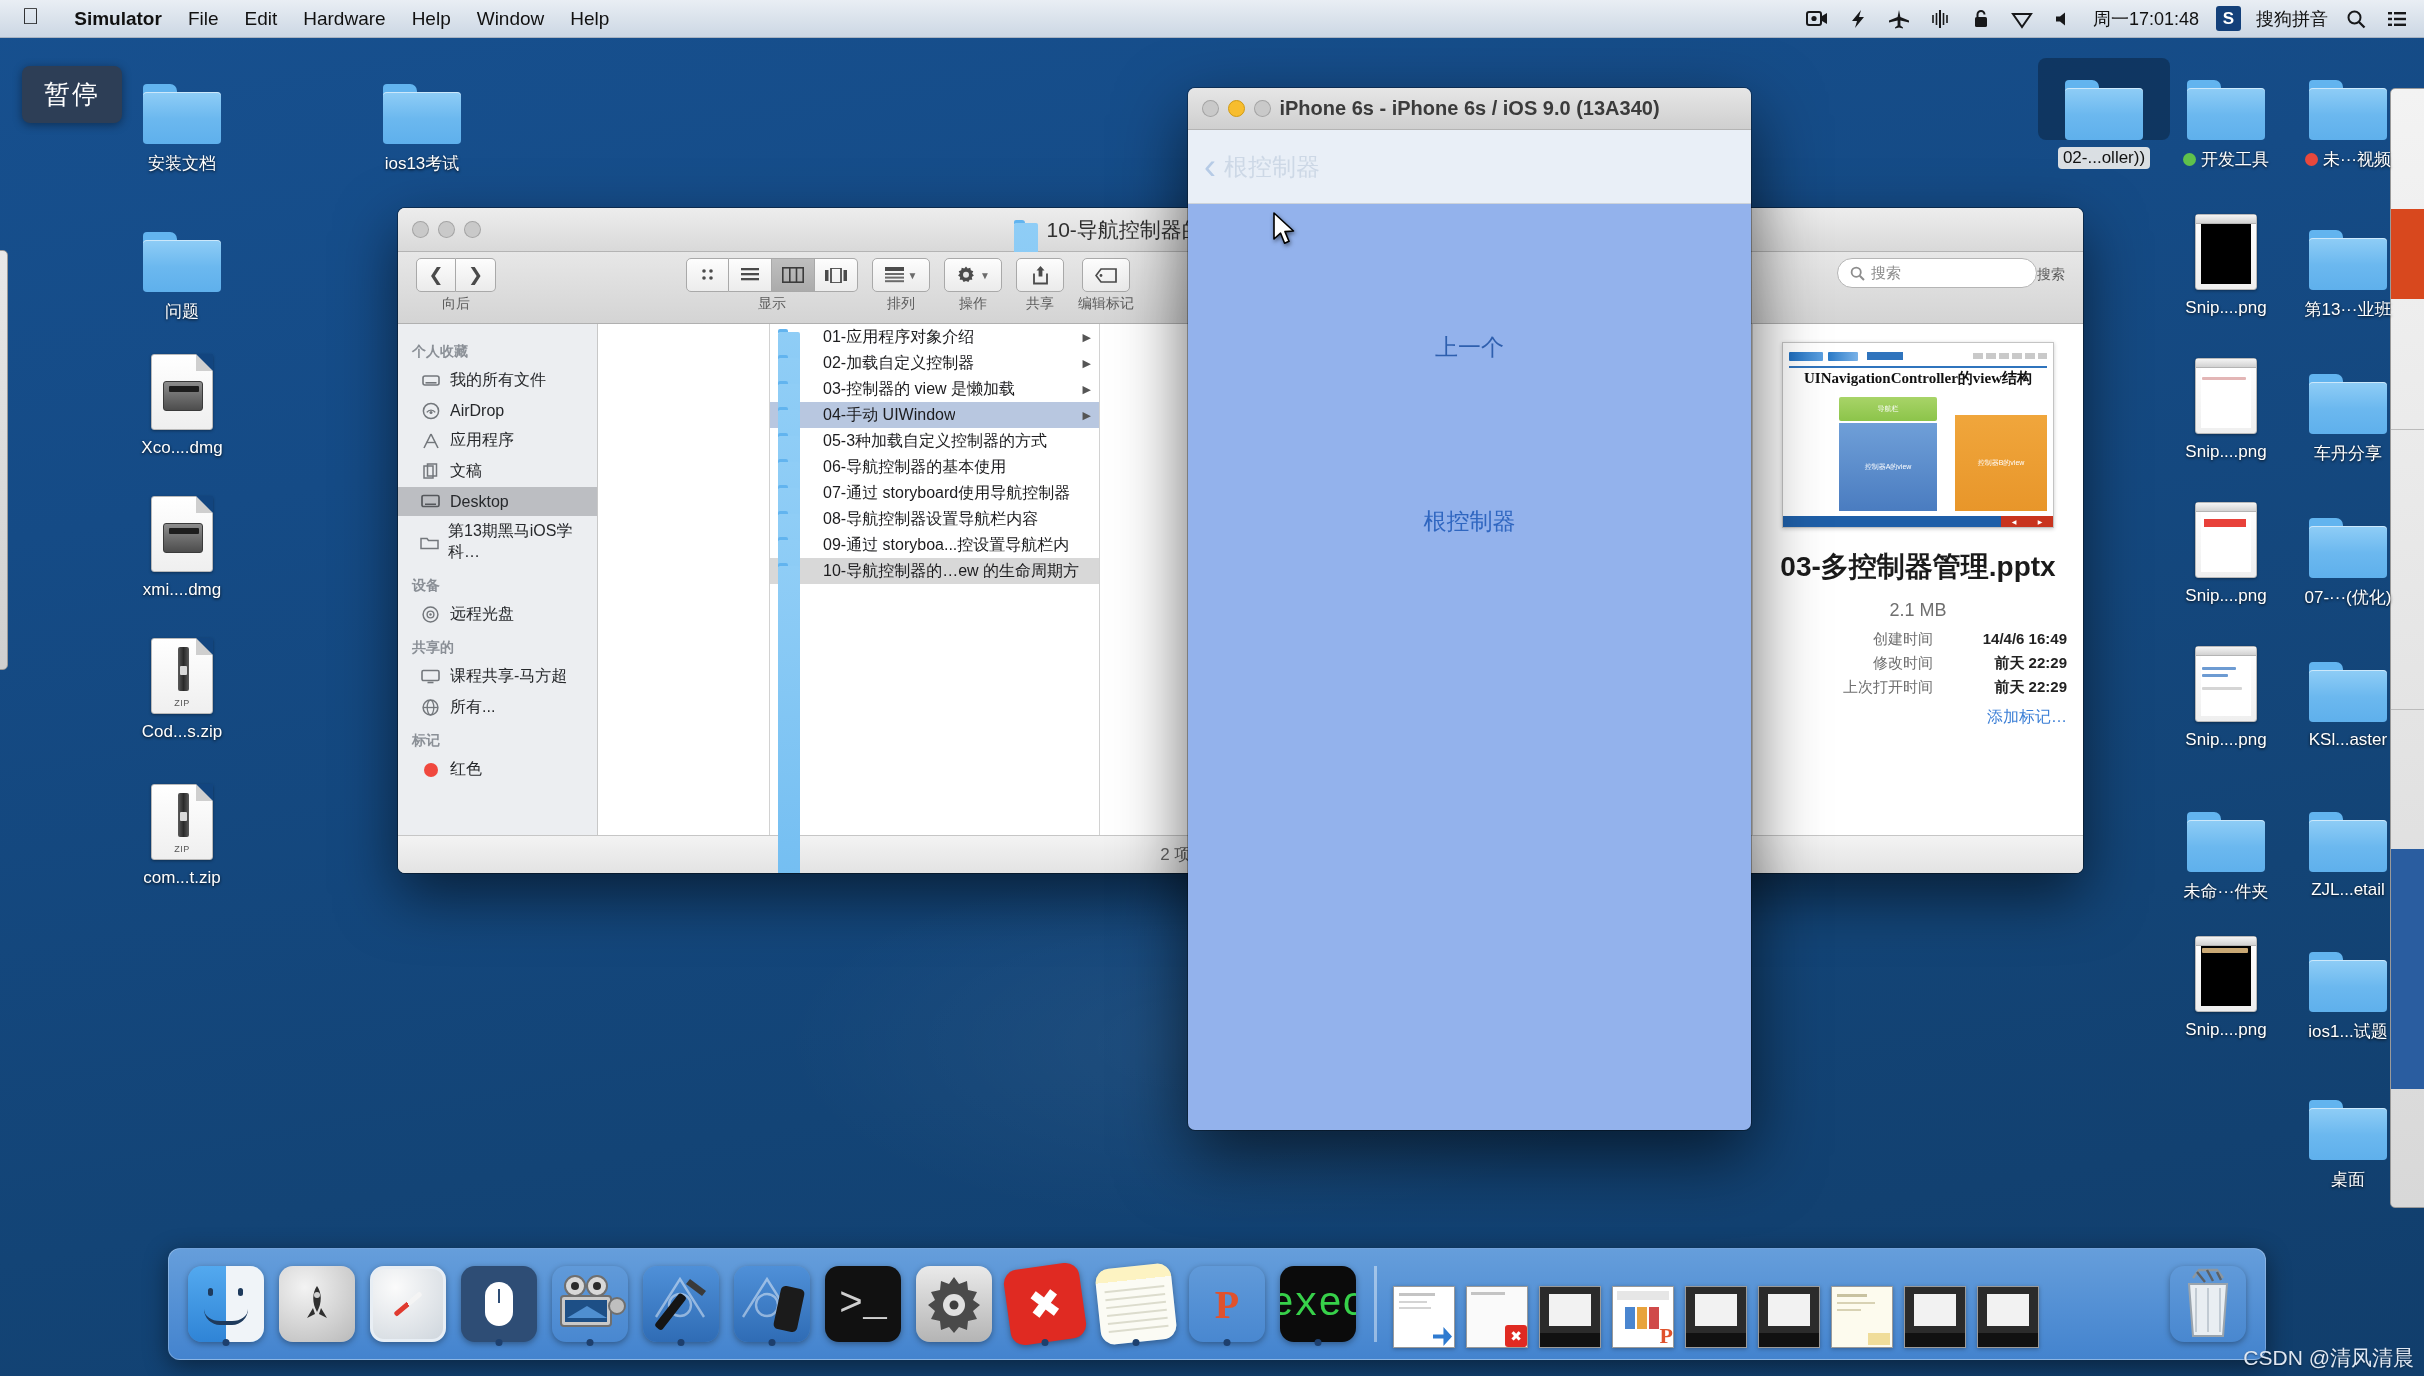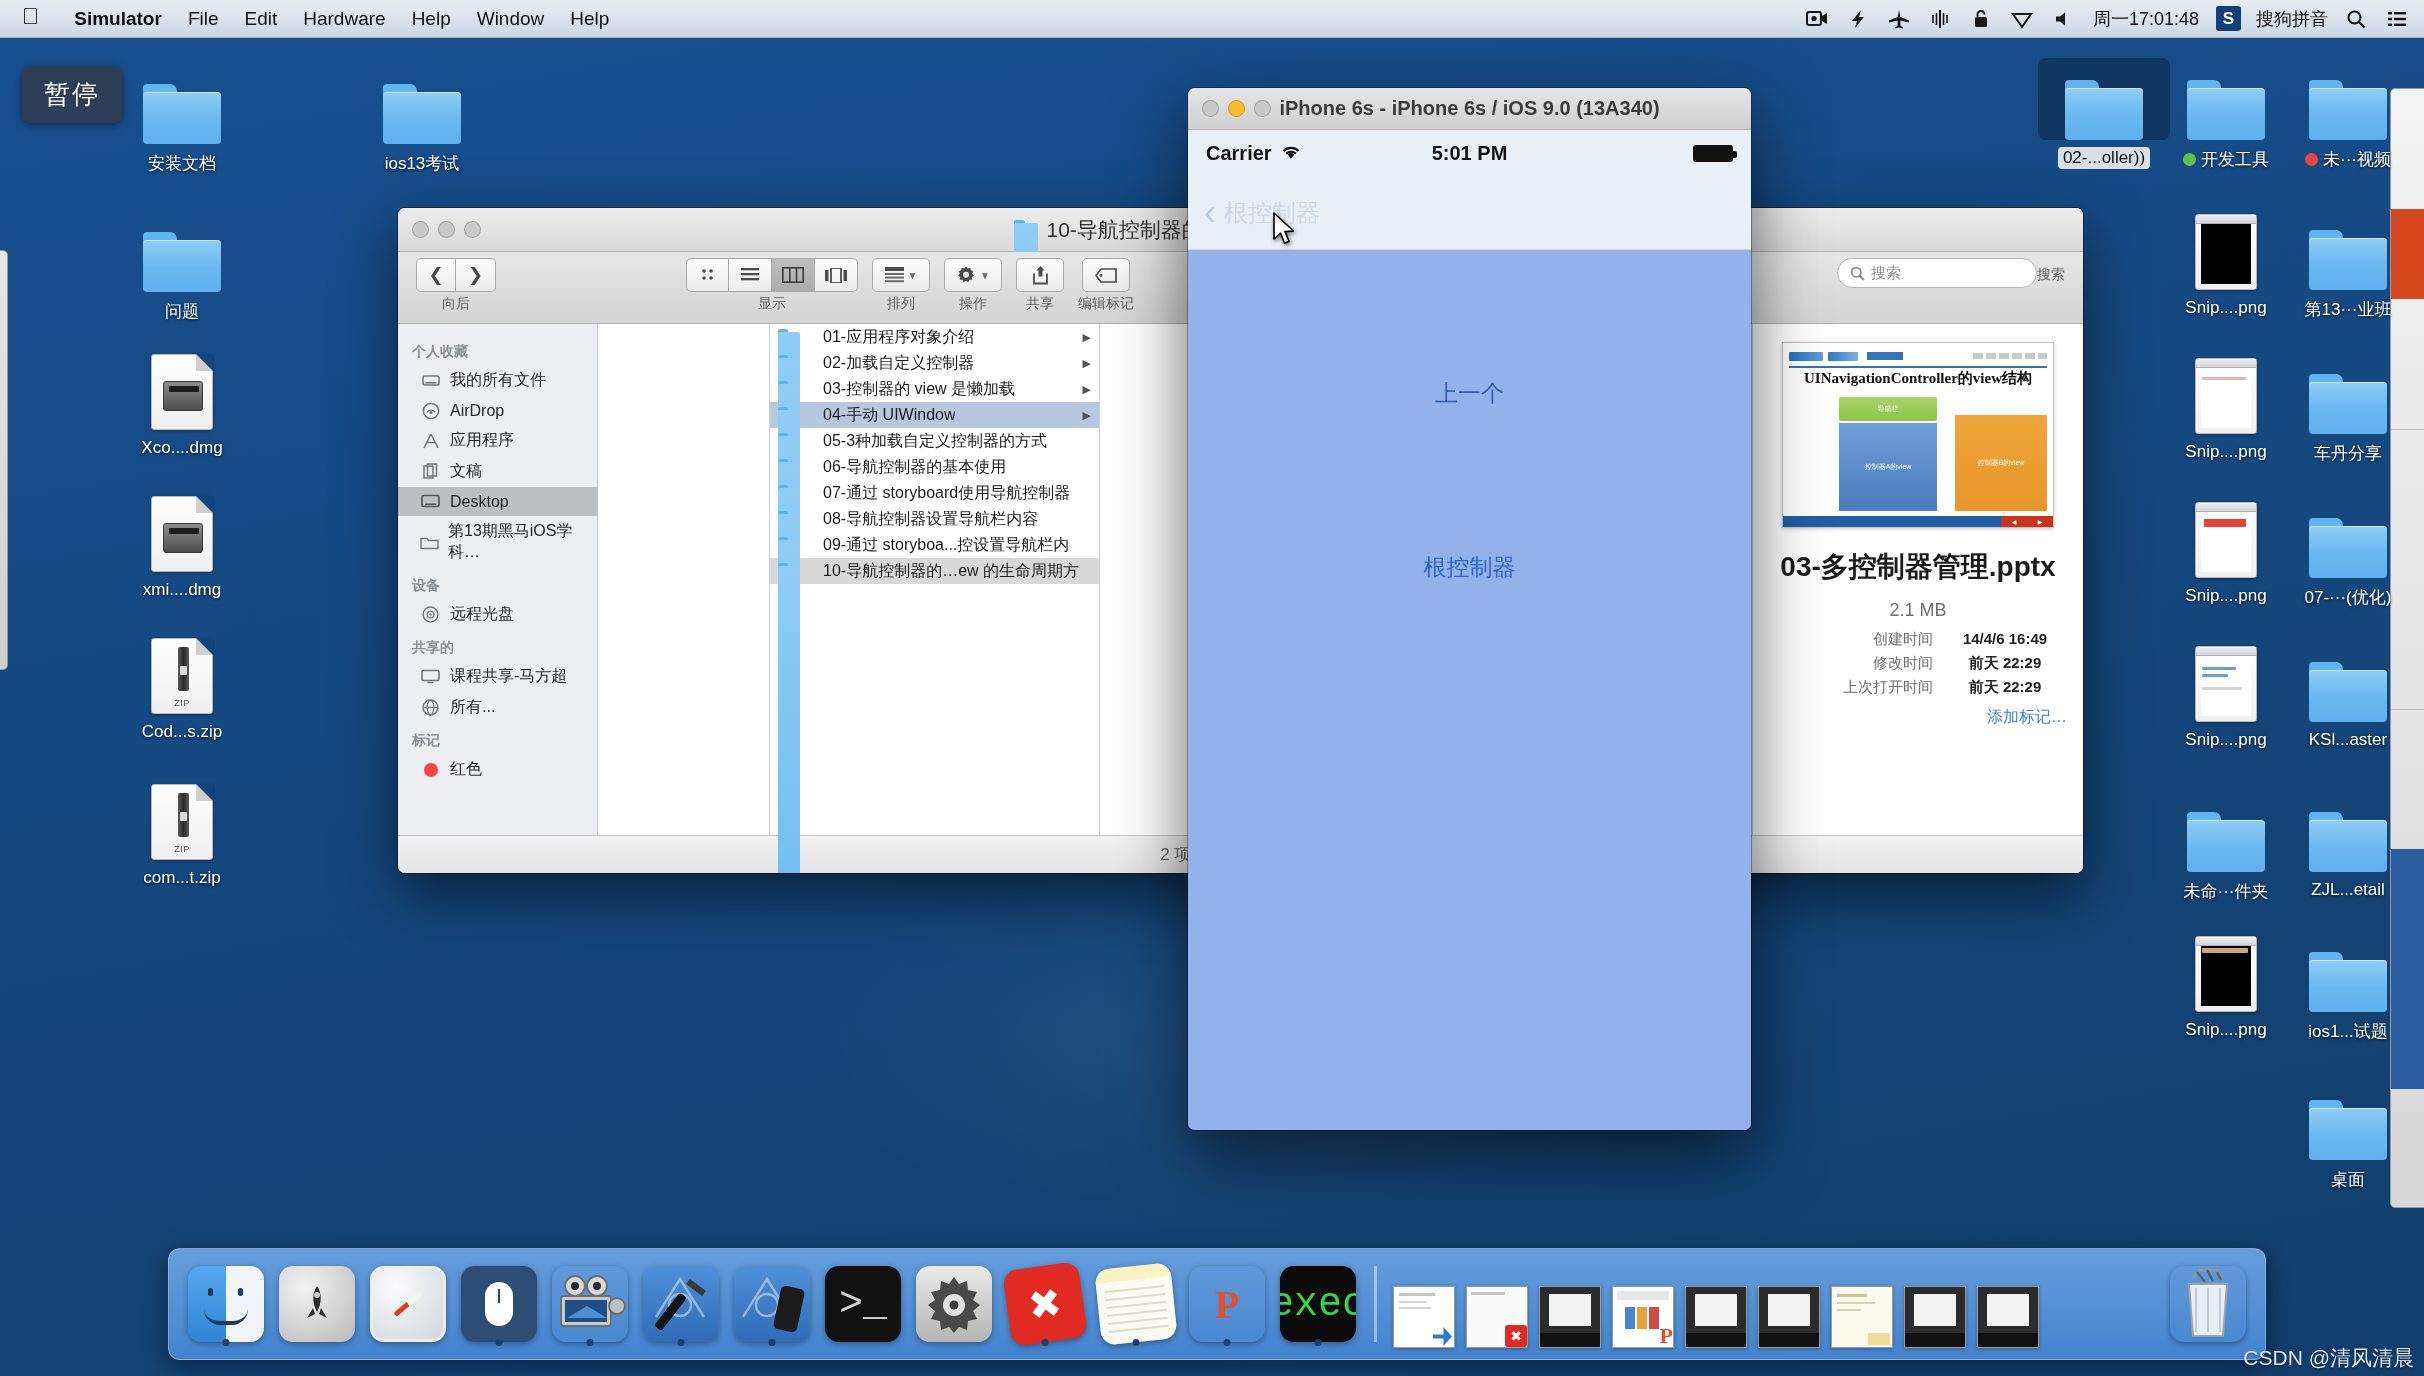--- a/index.html
+++ b/index.html
@@ -192,21 +192,21 @@
     background:linear-gradient(180deg,#f0a63c,#e8962a);display:flex;align-items:center;
     justify-content:center;font-size:7px;color:#fff;}
   .pv-foot{position:absolute;left:0;right:0;bottom:0;height:11px;background:#1f5fa8;}
   .pv-foot-r{position:absolute;right:0;bottom:0;width:52px;height:11px;background:#c8341f;
     display:flex;align-items:center;justify-content:space-around;font-size:6px;color:#fff;}
   .pv-name{font-size:28px;font-weight:bold;color:#1b1b1b;margin-top:20px;}
   .pv-size{font-size:18px;color:#6f6f6f;margin-top:14px;}
   .pv-meta{margin-top:9px;font-size:15px;color:#6f6f6f;display:flex;flex-direction:column;gap:5px;}
   .pv-line{display:flex;justify-content:flex-end;gap:10px;}
   .pv-k{color:#6f6f6f;}
-  .pv-v{color:#222;font-weight:bold;min-width:124px;text-align:center;}
+  .pv-v{color:#222;font-weight:bold;min-width:124px;text-align:right;}
   .pv-tagadd{margin-top:10px;font-size:16px;color:#3c7fd6;text-align:right;}
 
   #finder .statusbar{height:38px;background:linear-gradient(180deg,#f3f3f3,#e3e3e3);
     border-top:1px solid #c6c6c6;display:flex;align-items:center;justify-content:center;
     font-size:17px;color:#636363;}
 
   
   .vscroll{position:absolute;right:2px;top:6px;width:9px;height:64px;border-radius:5px;
     background:#b6b6b6;}
 
@@ -946,34 +946,20 @@
 <div class="win" id="sim">
   <div class="titlebar">
     <div class="tl-lights">
       <span class="light g"></span>
       <span class="light amber"></span>
       <span class="light g"></span>
     </div>
     <div class="tl-title">iPhone 6s - iPhone 6s / iOS 9.0 (13A340)</div>
   </div>
 
-  <div class="ios-status">
-    <span class="ios-carrier">
-      <span>Carrier</span>
-      <span>
-        <svg width="22" height="16" viewBox="0 0 22 16">
-            <path d="M11 14.5 L7.6 10.4 a5.3 5.3 0 0 1 6.8 0 Z" fill="#111"></path>
-            <path d="M3.4 7 a11 11 0 0 1 15.2 0" fill="none" stroke="#111" stroke-width="2.2"></path>
-            <path d="M6.2 9.6 a7.2 7.2 0 0 1 9.6 0" fill="none" stroke="#111" stroke-width="2.2"></path>
-          </svg>
-      </span>
-    </span>
-    <span class="ios-time">5:01 PM</span>
-    <span class="ios-batt"></span>
-  </div>
 
   <div class="ios-navbar">
     <span class="ios-back">‹</span>
     <span class="ios-backtext">根控制器</span>
   </div>
 
   <div class="ios-screen">
     <div class="ios-btn" id="sim-btn-prev">上一个</div>
     <div class="ios-btn" id="sim-btn-root">根控制器</div>
   </div>

